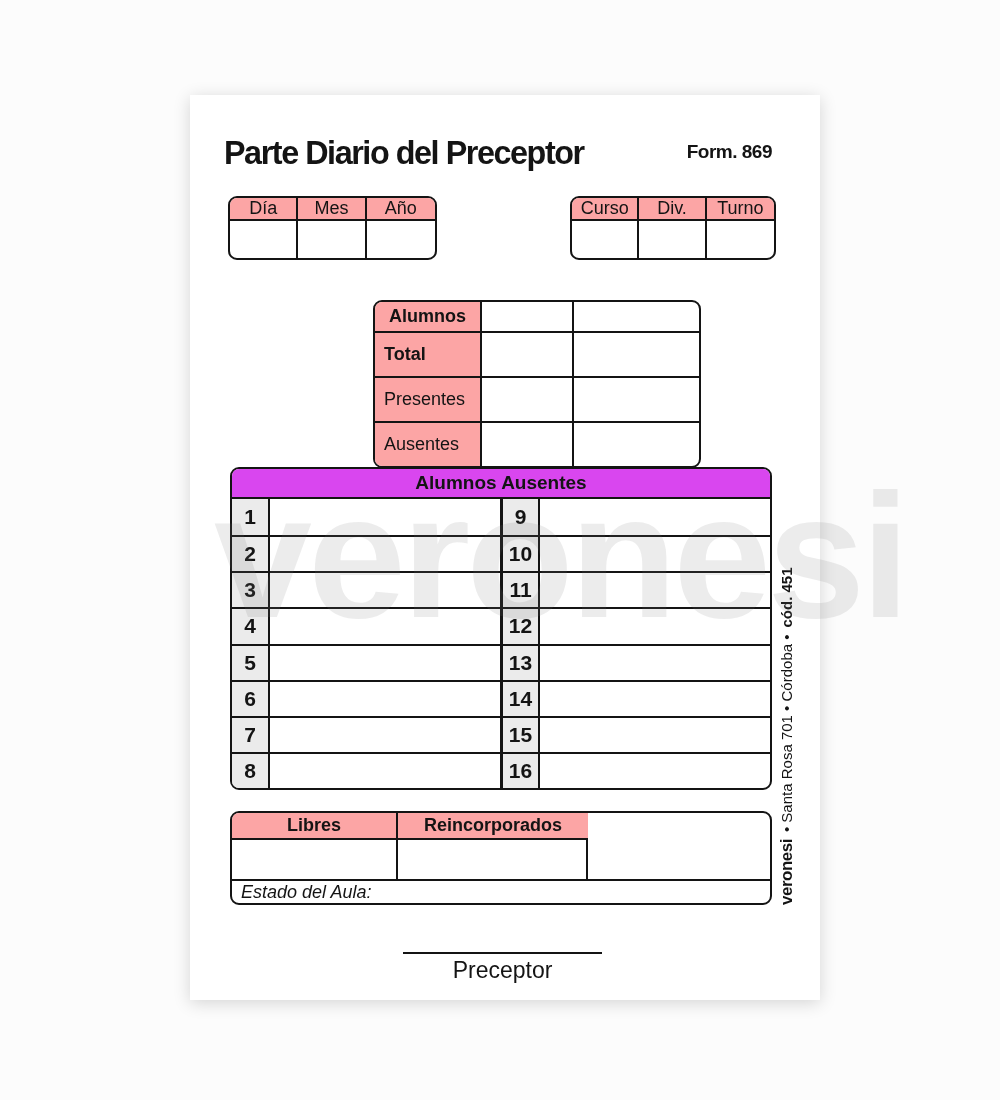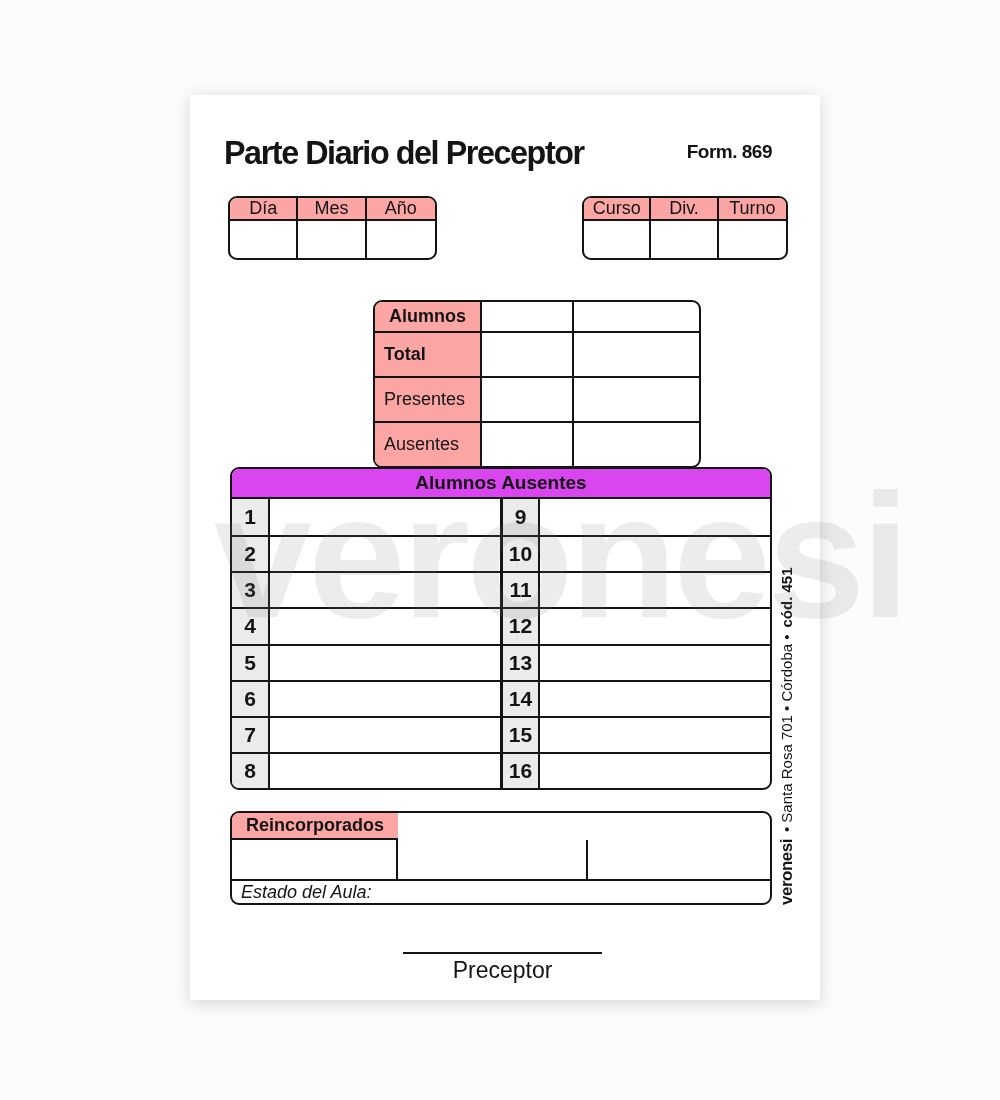--- a/index.html
+++ b/index.html
@@ -57,21 +57,21 @@
   .shade { background:#fca5a5; }
   .br { border-right:2px solid #141414; }
   .bb { border-bottom:2px solid #141414; }
   .bt { border-top:2px solid #141414; }
   .bold { font-weight:700; }
   .left { justify-content:flex-start; padding-left:9px; }
 
   
   .mini-tbl { display:grid; grid-template-columns:1fr 1fr 1fr; grid-template-rows:23px 1fr; }
   .date-tbl  { left:38px;  top:101px; width:209px; height:64px; }
-  .course-tbl{ left:392px; top:101px; width:206px; height:64px; }
+  .course-tbl{ left:380px; top:101px; width:206px; height:64px; }
 
   
   .counts-tbl {
     left:183px; top:189px; width:328px; height:168px;
     display:grid; grid-template-columns:107px 92px 1fr;
     grid-template-rows:29px 1fr 1fr 1fr;
     margin-top:16px;
   }
 
   
@@ -215,20 +215,21 @@
       <div class="aus-row">
         <div class="numcell">8</div>
         <div class="blankcell"></div>
         <div class="numcell rsep">16</div>
         <div class="blankcell"></div>
       </div>
     </div>
 
     <div class="tbl late-tbl">
       <div class="late-row">
+        <div class="cell shade br bb bold">Libres</div>
         <div class="cell shade bb bold">Reincorporados</div>
       </div>
       <div class="late-row">
         <div class="cell br"></div>
         <div class="cell br"></div>
         <div class="cell"></div>
       </div>
       <div class="estado-row">
         <span>Estado del Aula:</span>
       </div>

